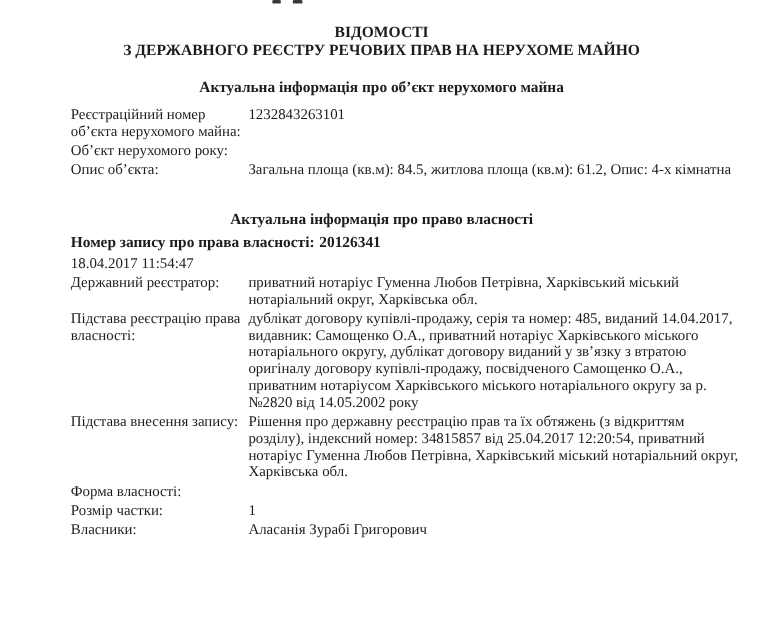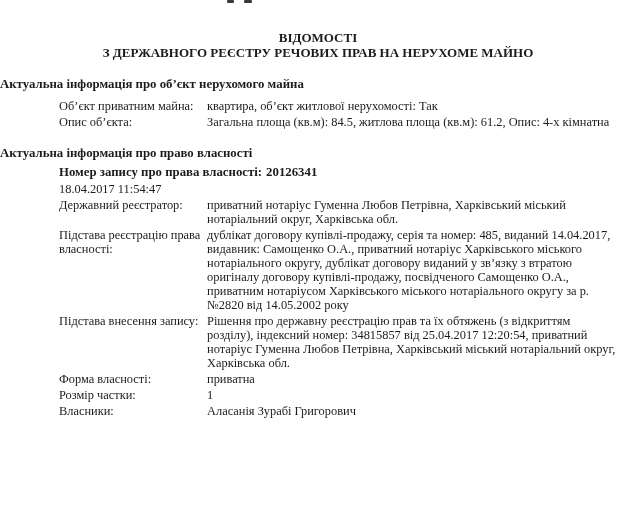--- a/index.html
+++ b/index.html
@@ -27,38 +27,38 @@
     position: absolute;
     top: 0;
     height: 3px;
     background: #3a3a3a;
     border-radius: 1px;
   }
   .clip-mark.m1 { left: 227px; width: 7px; }
   .clip-mark.m2 { left: 244px; width: 8px; }
 
   .doc-title {
-    margin-top: 26px;
+    margin-top: 15px;
     text-align: center;
     font-weight: bold;
     font-size: 13px;
     line-height: 14.5px;
   }
   .section-heading {
-    text-align: left;
+    text-align: center;
     font-weight: bold;
     font-size: 12.8px;
     line-height: 14px;
   }
   .section-heading.first {
     margin-top: 17px;
     margin-bottom: 8px;
   }
   .section-heading.second {
-    margin-top: 17px;
+    margin-top: 28px;
     margin-bottom: 5px;
   }
   .record-line {
     padding-left: 59px;
     font-weight: bold;
     font-size: 12.8px;
     margin-bottom: 3px;
   }
   .record-line .num { margin-left: 4px; margin-top: 16px; }
 
@@ -86,24 +86,27 @@
     <span class="clip-mark m2"></span>
   </div>
 
   <div class="doc-title">
     <div>ВІДОМОСТІ</div>
     <div>З ДЕРЖАВНОГО РЕЄСТРУ РЕЧОВИХ ПРАВ НА НЕРУХОМЕ МАЙНО</div>
   </div>
 
   <div class="section-heading first">Актуальна інформація про об’єкт нерухомого майна</div>
 
+  <div class="row">
+    <div class="label">Реєстраційний номер об’єкта нерухомого майна:</div>
+    <div class="value">1232843263101</div>
+  </div>
 
   <div class="row">
-    <div class="label">Об’єкт приватним майна:</div>
-    <div class="value">квартира, об’єкт житлової нерухомості: Так</div>
+    <div class="label">Об’єкт нерухомого року:</div>
   </div>
 
   <div class="row">
     <div class="label">Опис об’єкта:</div>
     <div class="value">Загальна площа (кв.м): 84.5, житлова площа (кв.м): 61.2, Опис: 4-х кімнатна</div>
   </div>
 
 
   <div class="section-heading second">Актуальна інформація про право власності</div>
 
@@ -125,21 +128,20 @@
     <div class="value">дублікат договору купівлі-продажу, серія та номер: 485, виданий 14.04.2017, видавник: Самощенко О.А., приватний нотаріус Харківського міського нотаріального округу, дублікат договору виданий у зв’язку з втратою оригіналу договору купівлі-продажу, посвідченого Самощенко О.А., приватним нотаріусом Харківського міського нотаріального округу за р. №2820 від 14.05.2002 року</div>
   </div>
 
   <div class="row">
     <div class="label">Підстава внесення запису:</div>
     <div class="value">Рішення про державну реєстрацію прав та їх обтяжень (з відкриттям розділу), індексний номер: 34815857 від 25.04.2017 12:20:54, приватний нотаріус Гуменна Любов Петрівна, Харківський міський нотаріальний округ, Харківська обл.</div>
   </div>
 
   <div class="row">
     <div class="label">Форма власності:</div>
-    <div class="value">приватна</div>
   </div>
 
   <div class="row">
     <div class="label">Розмір частки:</div>
     <div class="value">1</div>
   </div>
 
   <div class="row">
     <div class="label">Власники:</div>
     <div class="value">Аласанія Зурабі Григорович</div>

